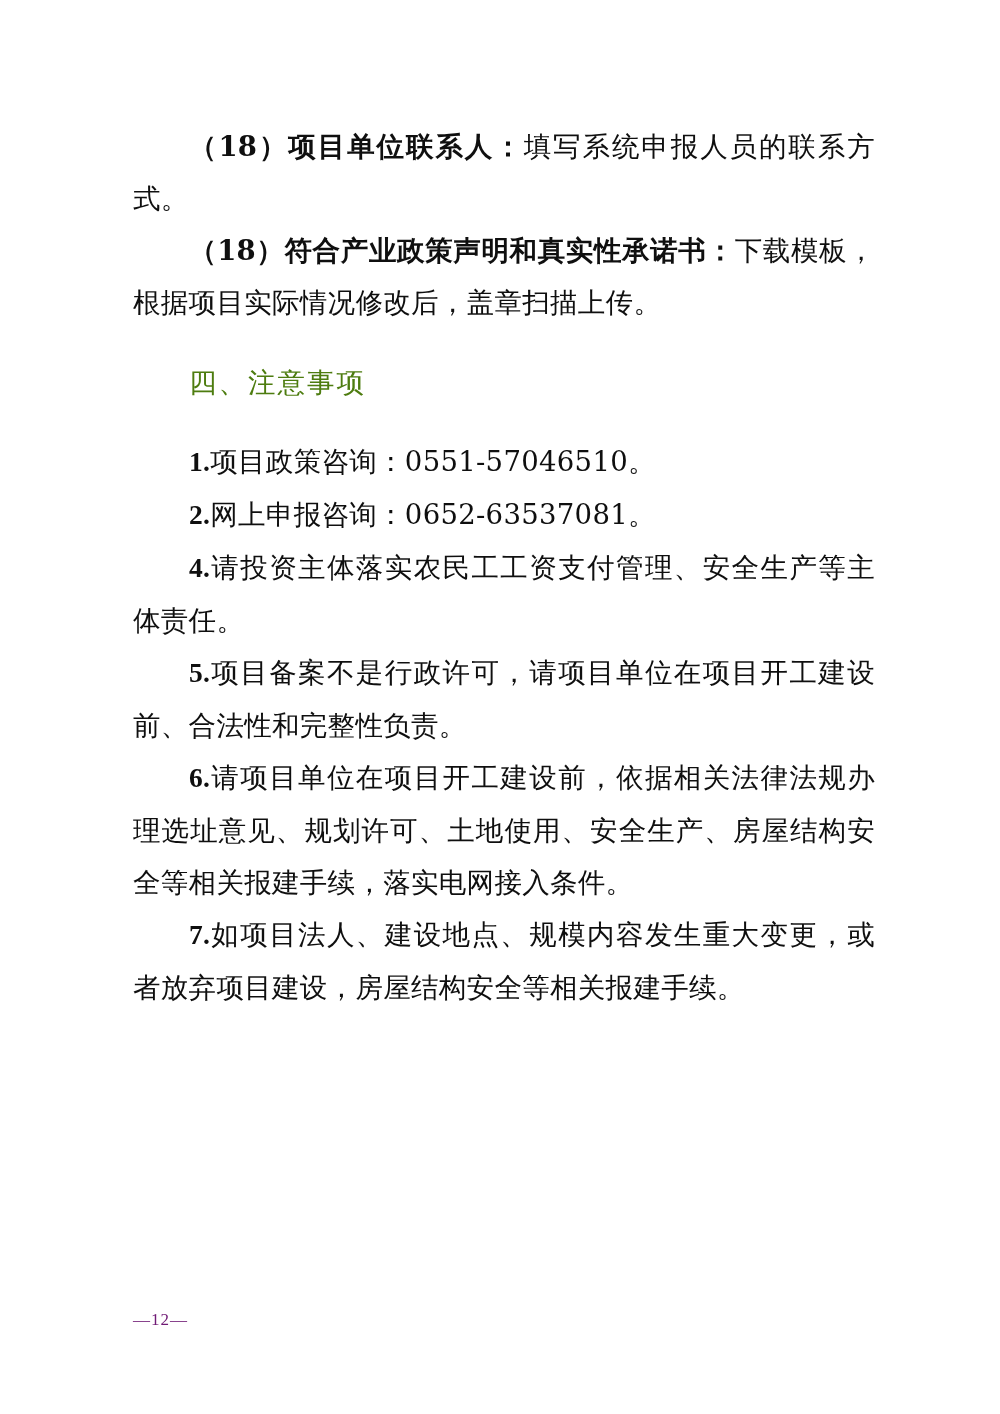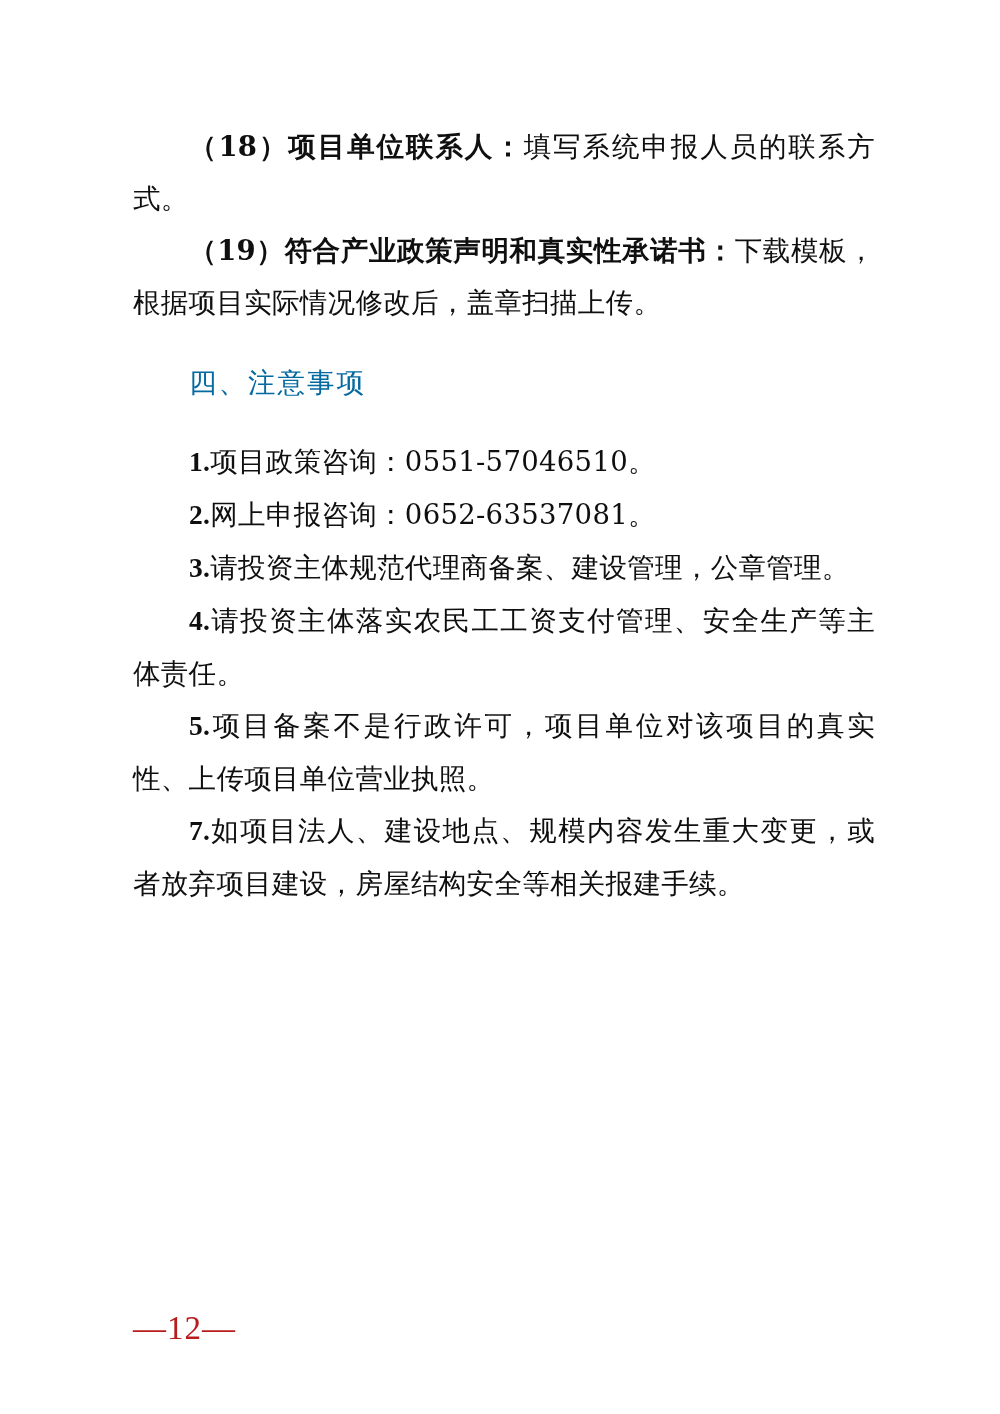--- a/index.html
+++ b/index.html
@@ -41,63 +41,63 @@
     text-indent: 56px;
   }
   .bold {
     font-weight: bold;
   }
   .sec-head {
     font-size: 27.5px;
     line-height: 52px;
     text-indent: 56px;
     letter-spacing: 2px;
-    color: #0369a1;
+    color: #4d7c0f;
     font-family: "DejaVu Serif", "Liberation Serif", serif;
   }
   .num {
     font-weight: bold;
     font-family: "Liberation Serif", serif;
   }
   .footer {
     position: absolute;
     left: 133px;
     top: 1310px;
     width: 742px;
     text-align: left;
-    font-size: 33px;
+    font-size: 17px;
     letter-spacing: 1px;
     font-family: "Liberation Serif", serif;
-    color: #b91c1c;
+    color: #701a75;
   }
 </style>
 </head>
 <body>
 
 <div class="page">
 
   <div class="body-area">
 
     <p class="para indent"><span class="bold">（18）项目单位联系人：</span><span>填写系统申报人员的联系方式。</span></p>
 
-    <p class="para indent"><span class="bold">（19）符合产业政策声明和真实性承诺书：</span><span>下载模板，根据项目实际情况修改后，盖章扫描上传。</span></p>
+    <p class="para indent"><span class="bold">（18）符合产业政策声明和真实性承诺书：</span><span>下载模板，根据项目实际情况修改后，盖章扫描上传。</span></p>
 
 
     <p class="sec-head">四、注意事项</p>
 
     <p class="para indent"><span class="num">1.</span><span>项目政策咨询：0551-57046510。</span></p>
 
     <p class="para indent"><span class="num">2.</span><span>网上申报咨询：0652-63537081。</span></p>
 
-    <p class="para indent"><span class="num">3.</span><span>请投资主体规范代理商备案、建设管理，公章管理。</span></p>
 
     <p class="para indent"><span class="num">4.</span><span>请投资主体落实农民工工资支付管理、安全生产等主体责任。</span></p>
 
-    <p class="para indent"><span class="num">5.</span><span>项目备案不是行政许可，项目单位对该项目的真实性、上传项目单位营业执照。</span></p>
+    <p class="para indent"><span class="num">5.</span><span>项目备案不是行政许可，请项目单位在项目开工建设前、合法性和完整性负责。</span></p>
 
+    <p class="para indent"><span class="num">6.</span><span>请项目单位在项目开工建设前，依据相关法律法规办理选址意见、规划许可、土地使用、安全生产、房屋结构安全等相关报建手续，落实电网接入条件。</span></p>
 
     <p class="para indent"><span class="num">7.</span><span>如项目法人、建设地点、规模内容发生重大变更，或者放弃项目建设，房屋结构安全等相关报建手续。</span></p>
 
 
   </div>
 
   <div class="footer">—12—</div>
 
 </div>
 

